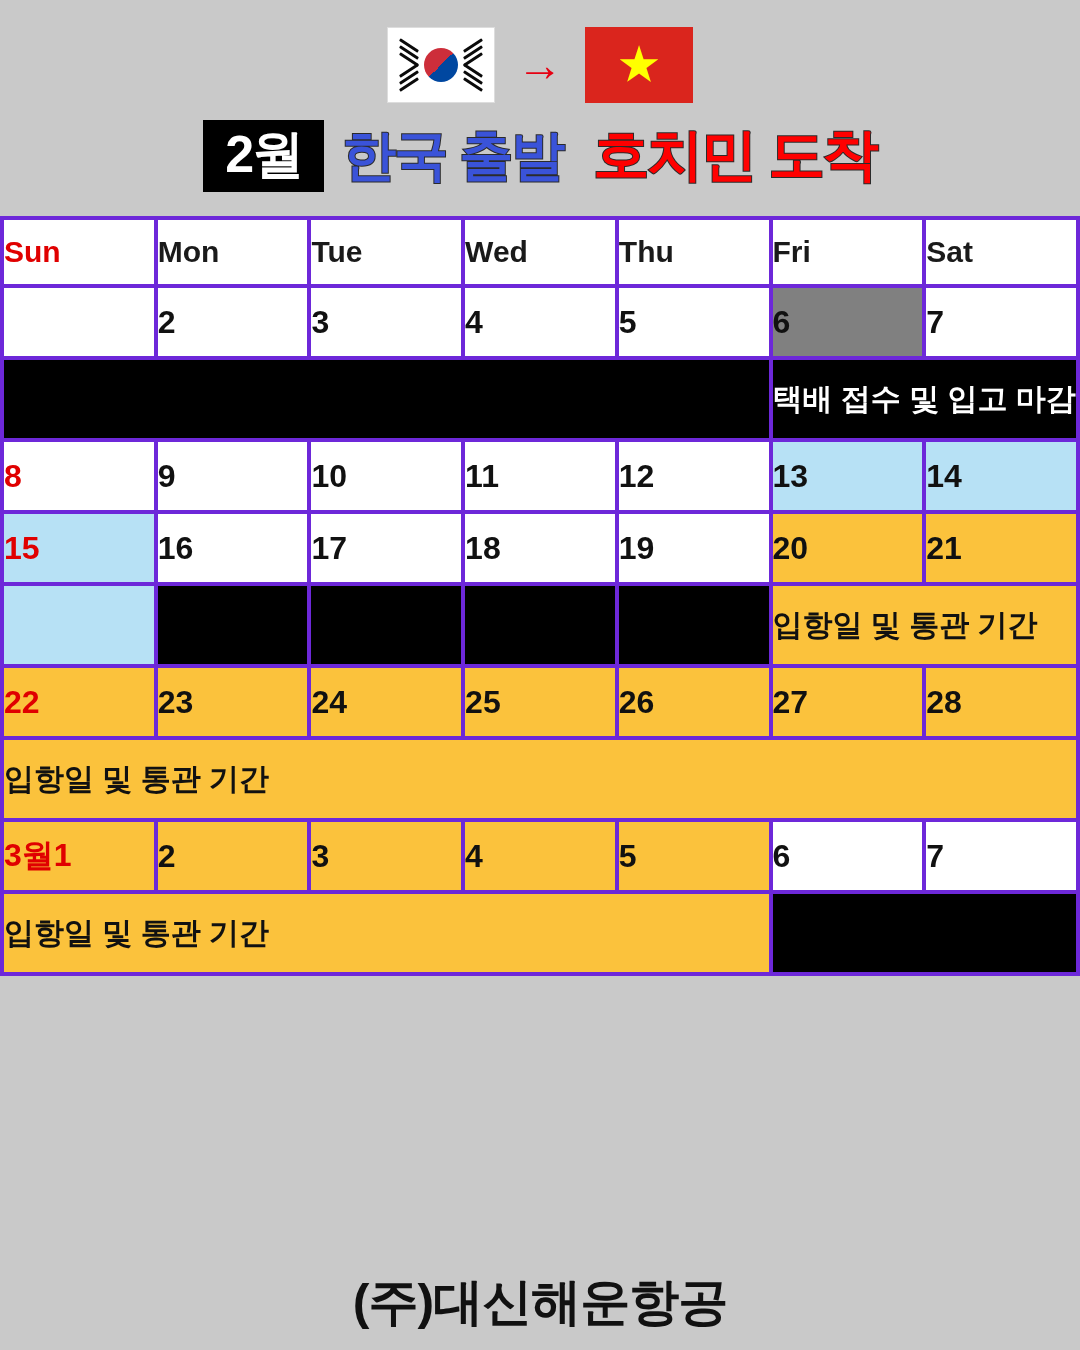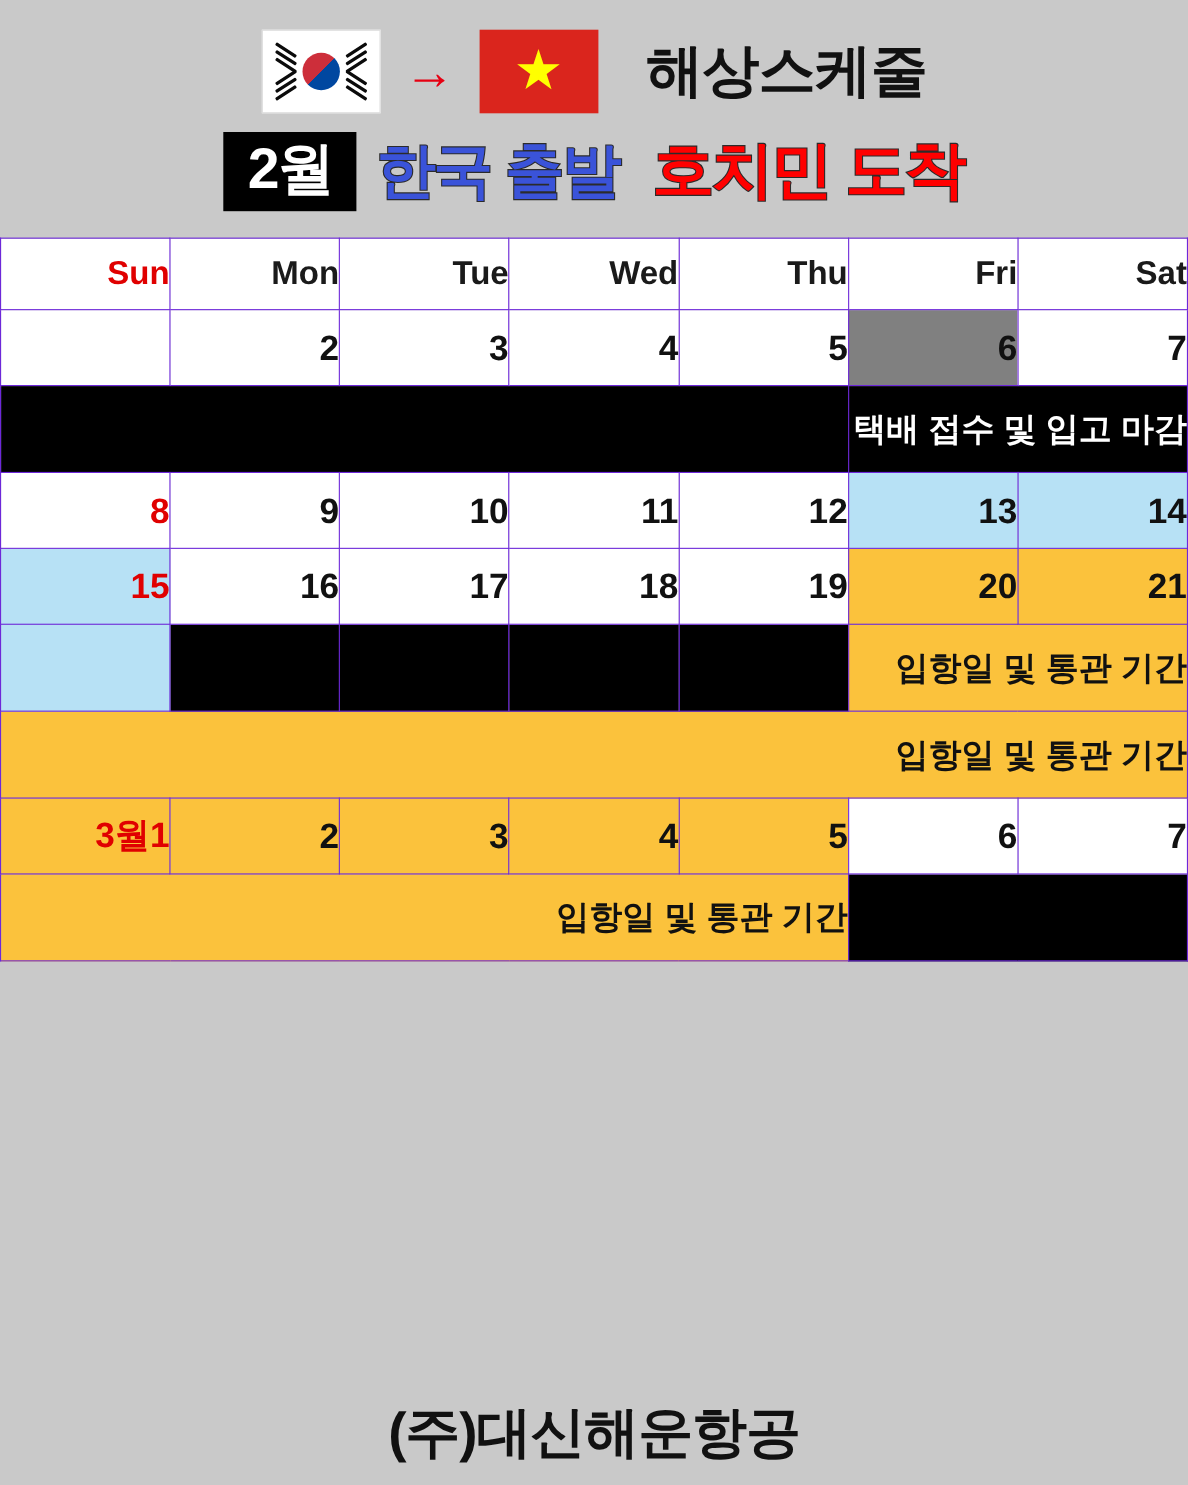--- a/index.html
+++ b/index.html
@@ -117,22 +117,22 @@
     paint-order: stroke fill;
   }
 
   
   .calendar {
     width: 1080px;
     border-collapse: collapse;
     table-layout: fixed;
   }
   .calendar td, .calendar th {
-    border: 1px solid #6d28d9;
-    text-align: right;
+    border: 4px solid #6d28d9;
+    text-align: left;
     padding: 0;
   }
   .dow {
     height: 64px;
     background: #fff;
     font-size: 30px;
     font-weight: bold;
     color: #1a1a1a;
   }
   .dow.sun { color: #e00000; }
@@ -190,21 +190,20 @@
     <span class="kr-bar" style="right:10px; bottom:23px; transform:rotate(33deg);"></span>
     <span class="kr-bar" style="right:10px; bottom:30px; transform:rotate(33deg);"></span>
   </span>
 
   <span class="arrow">→</span>
 
   <span class="flag flag-vn">
     <span class="vn-star">★</span>
   </span>
 
-  <span class="header-title">해상스케줄</span>
 </div>
 
 <div class="title-row">
   <span class="month-badge">2월</span>
   <span class="title-depart">한국 출발</span>
   <span class="title-arrive">호치민 도착</span>
 </div>
 
 <table class="calendar">
   <thead>
@@ -255,20 +254,29 @@
     </tr>
     <tr class="noterow">
       <td class="blue-plain"></td>
       <td class="blk"></td>
       <td class="blk"></td>
       <td class="blk"></td>
       <td class="blk"></td>
       <td class="amber-note note-small" colspan="2">입항일 및 통관 기간</td>
     </tr>
 
+    <tr>
+      <td class="daycell sun amber">22</td>
+      <td class="daycell amber">23</td>
+      <td class="daycell amber">24</td>
+      <td class="daycell amber">25</td>
+      <td class="daycell amber">26</td>
+      <td class="daycell amber">27</td>
+      <td class="daycell amber">28</td>
+    </tr>
     <tr class="noterow">
       <td class="amber-note" colspan="7">입항일 및 통관 기간</td>
     </tr>
 
     <tr>
       <td class="daycell sun amber">3월1</td>
       <td class="daycell amber">2</td>
       <td class="daycell amber">3</td>
       <td class="daycell amber">4</td>
       <td class="daycell amber">5</td>

